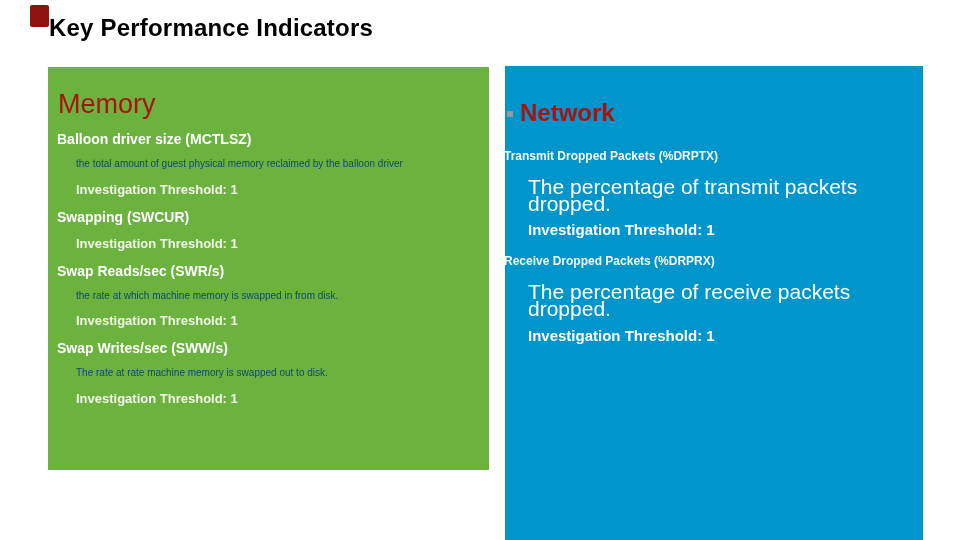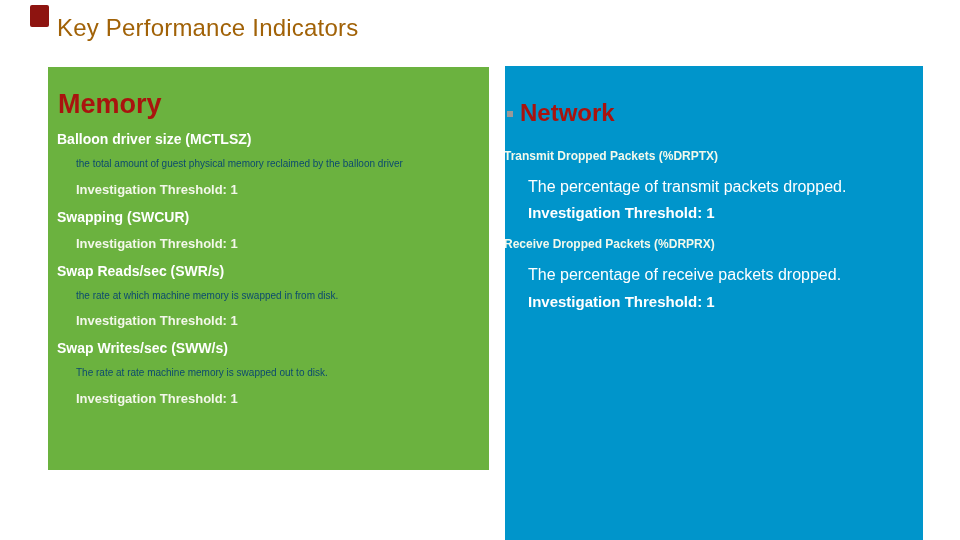--- a/index.html
+++ b/index.html
@@ -11,39 +11,39 @@
   }
   .slide { position: relative; width: 960px; height: 540px; background: #ffffff; }
 
   .accent-square {
     position: absolute; left: 30px; top: 5px;
     width: 19px; height: 22px;
     background: #8e1410; border-radius: 2px;
   }
 
   .slide-title {
-    position: absolute; left: 57px; top: 14px; margin: 0;
-    font-size: 24px; font-weight: normal; color: #a16207;
+    position: absolute; left: 49px; top: 14px; margin: 0;
+    font-size: 24px; font-weight: bold; color: #000000;
     letter-spacing: 0.2px;
   }
 
   .panel { position: absolute; box-sizing: border-box; }
 
   .panel-memory {
     left: 48px; top: 67px; width: 441px; height: 403px;
     background: #6bb23f; overflow: hidden;
   }
   .panel-network {
     left: 505px; top: 66px; width: 418px; height: 488px;
     background: #0095cb; overflow: hidden;
   }
 
   .mem-heading {
     margin: 22px 0 12px 10px; font-size: 27px; line-height: 30px;
-    font-weight: bold; color: #a9130e;
+    font-weight: normal; color: #a9130e;
   }
   .mem-sec-title {
     margin: 12px 0 0 9px; font-size: 14px; line-height: 17px;
     font-weight: bold; color: #ffffff;
   }
   .mem-desc {
     margin: 9px 0 0 28px; width: 407px;
     font-size: 10px; line-height: 14.5px; color: #0c4a6e;
   }
   .mem-threshold {
@@ -59,21 +59,21 @@
   .net-bullet {
     display: inline-block; width: 6px; height: 6px;
     background: #999999; margin: 2px 7px 0 2px; flex: 0 0 auto;
   }
   .net-sec-title {
     margin: 20px 0 0 -1px; font-size: 12px; line-height: 19px;
     font-weight: bold; color: #f3f9ec; white-space: nowrap;
   }
   .net-sec-title.second { margin-top: 14px; }
   .net-desc {
-    margin: 12px 0 0 23px; font-size: 16px; line-height: 17px;
+    margin: 12px 0 0 23px; font-size: 21px; line-height: 17px;
     color: #ffffff;
   }
   .net-threshold {
     margin: 9px 0 0 23px; font-size: 15px; line-height: 17px;
     font-weight: bold; color: #ffffff;
   }
   .net-threshold.second { margin-top: 10px; }
 
   h1, h2, h3, p { padding: 0; }
 </style>

